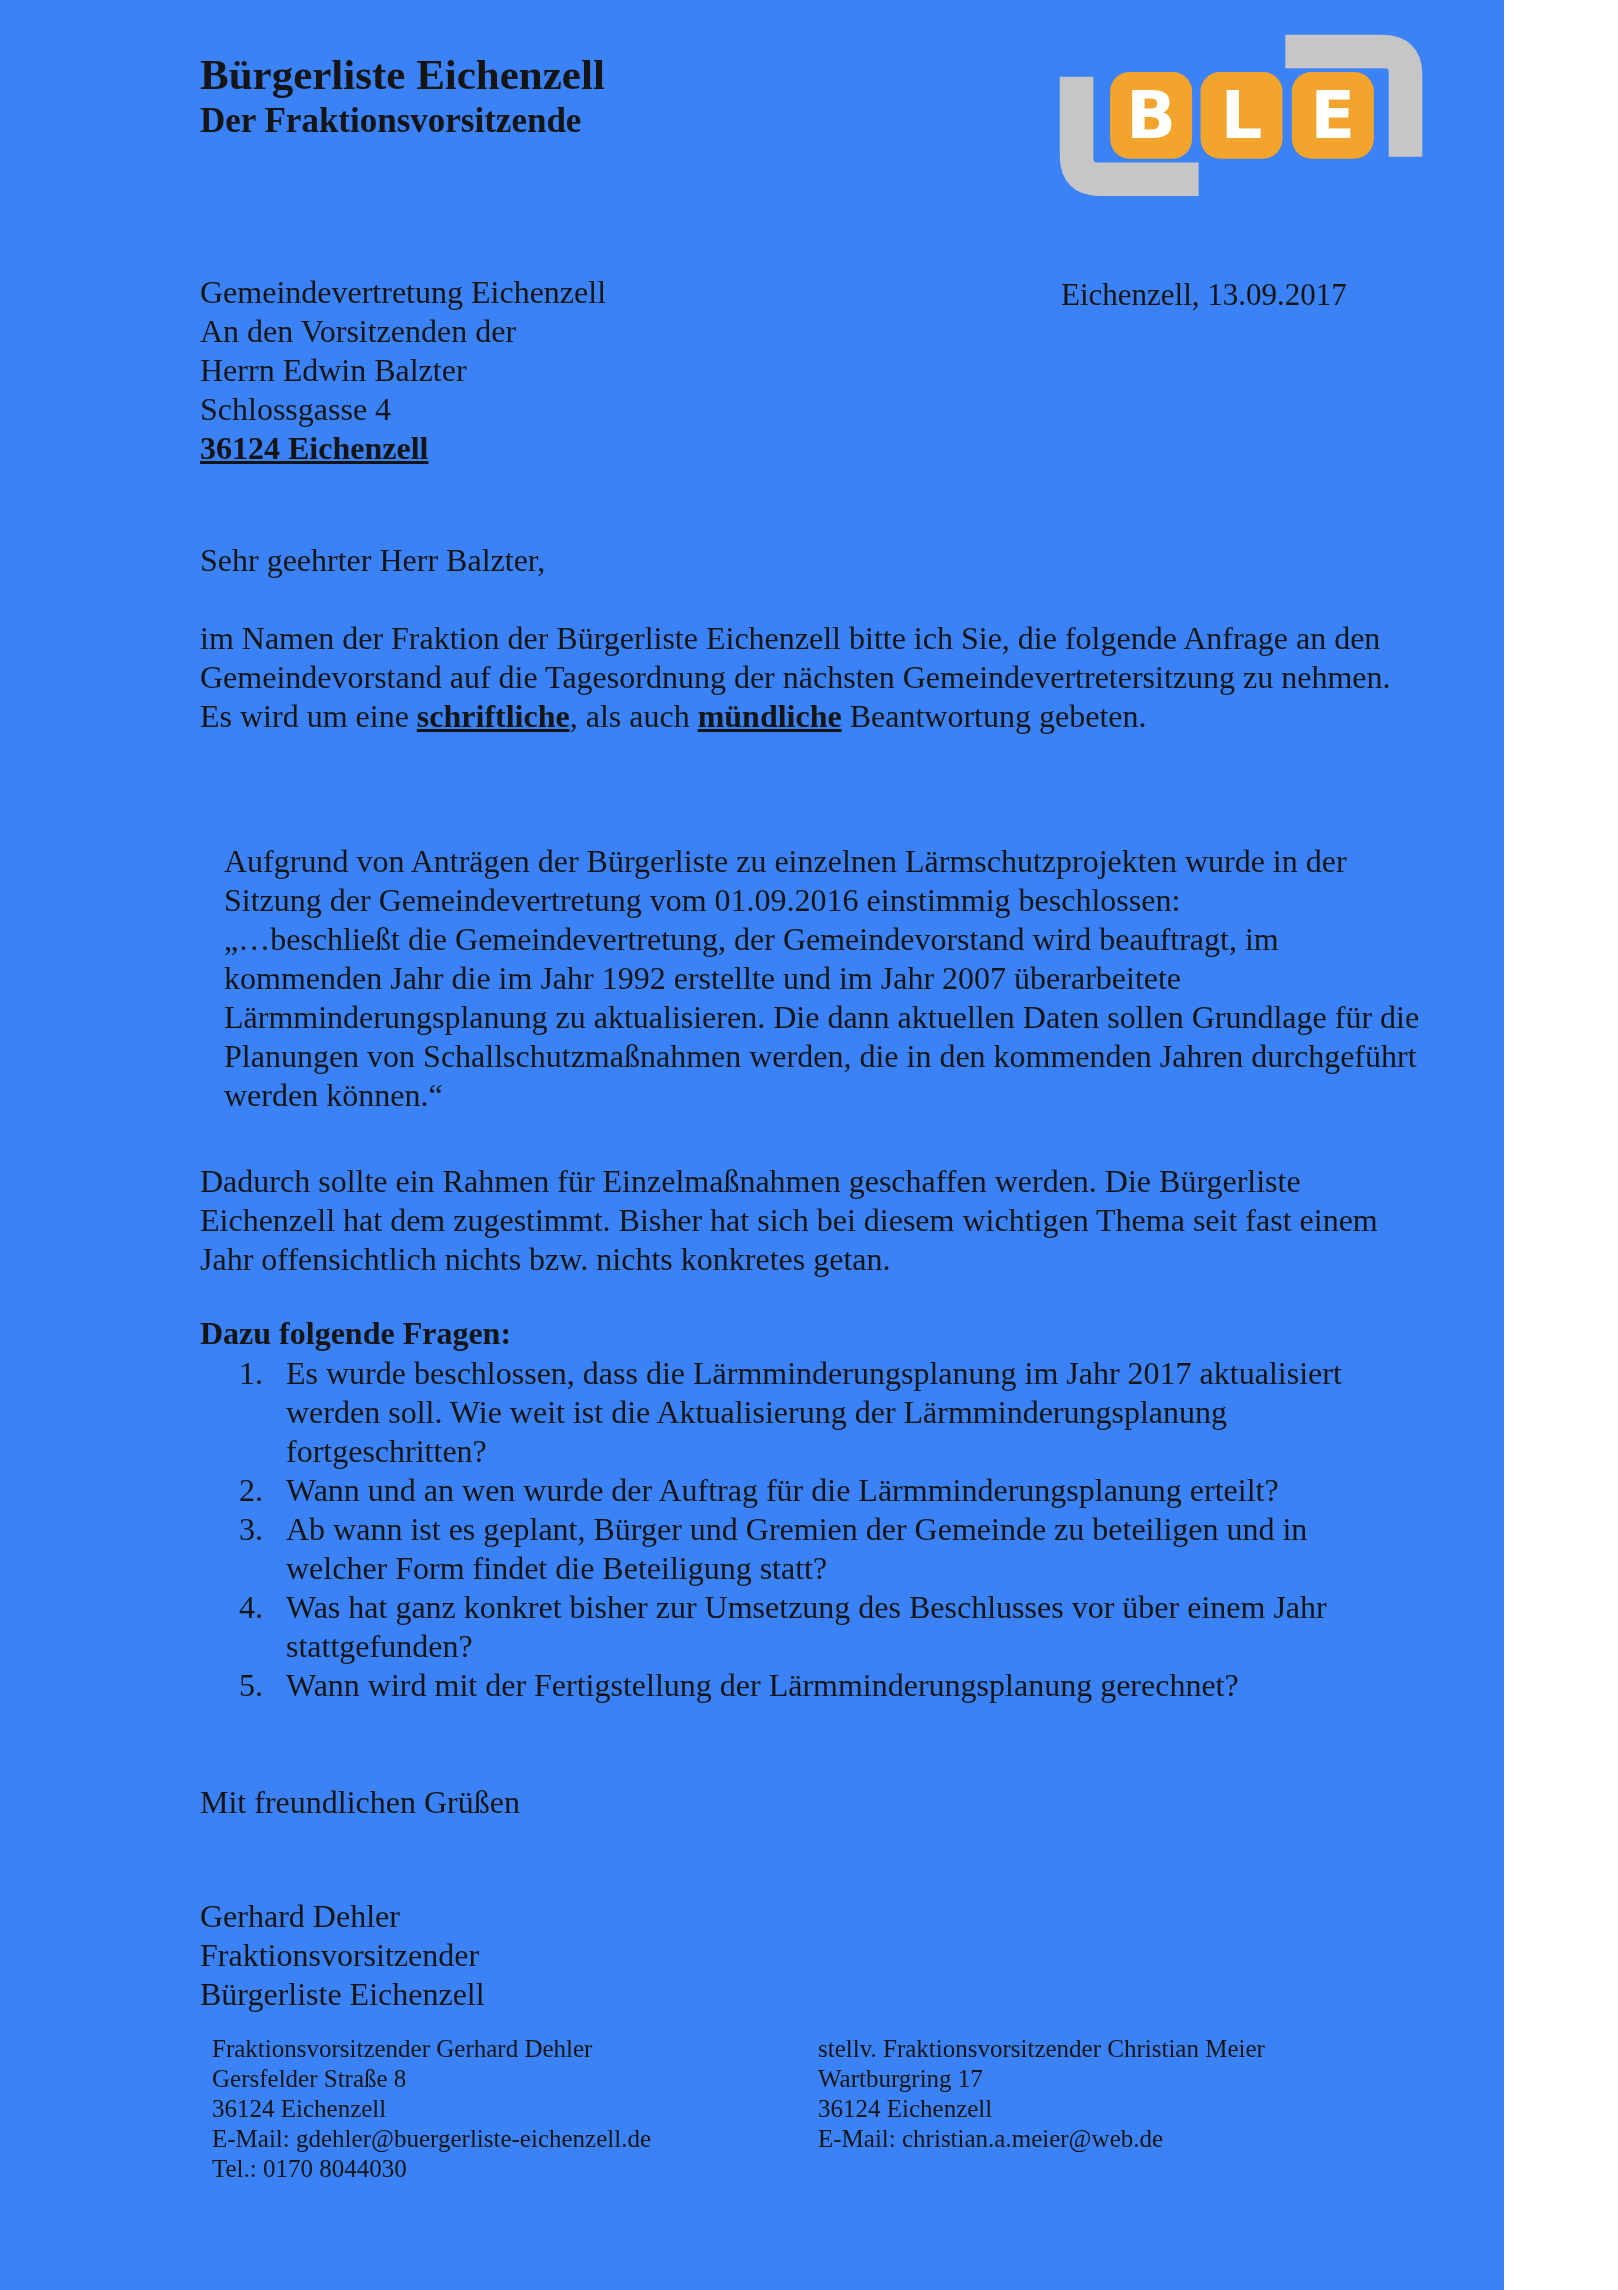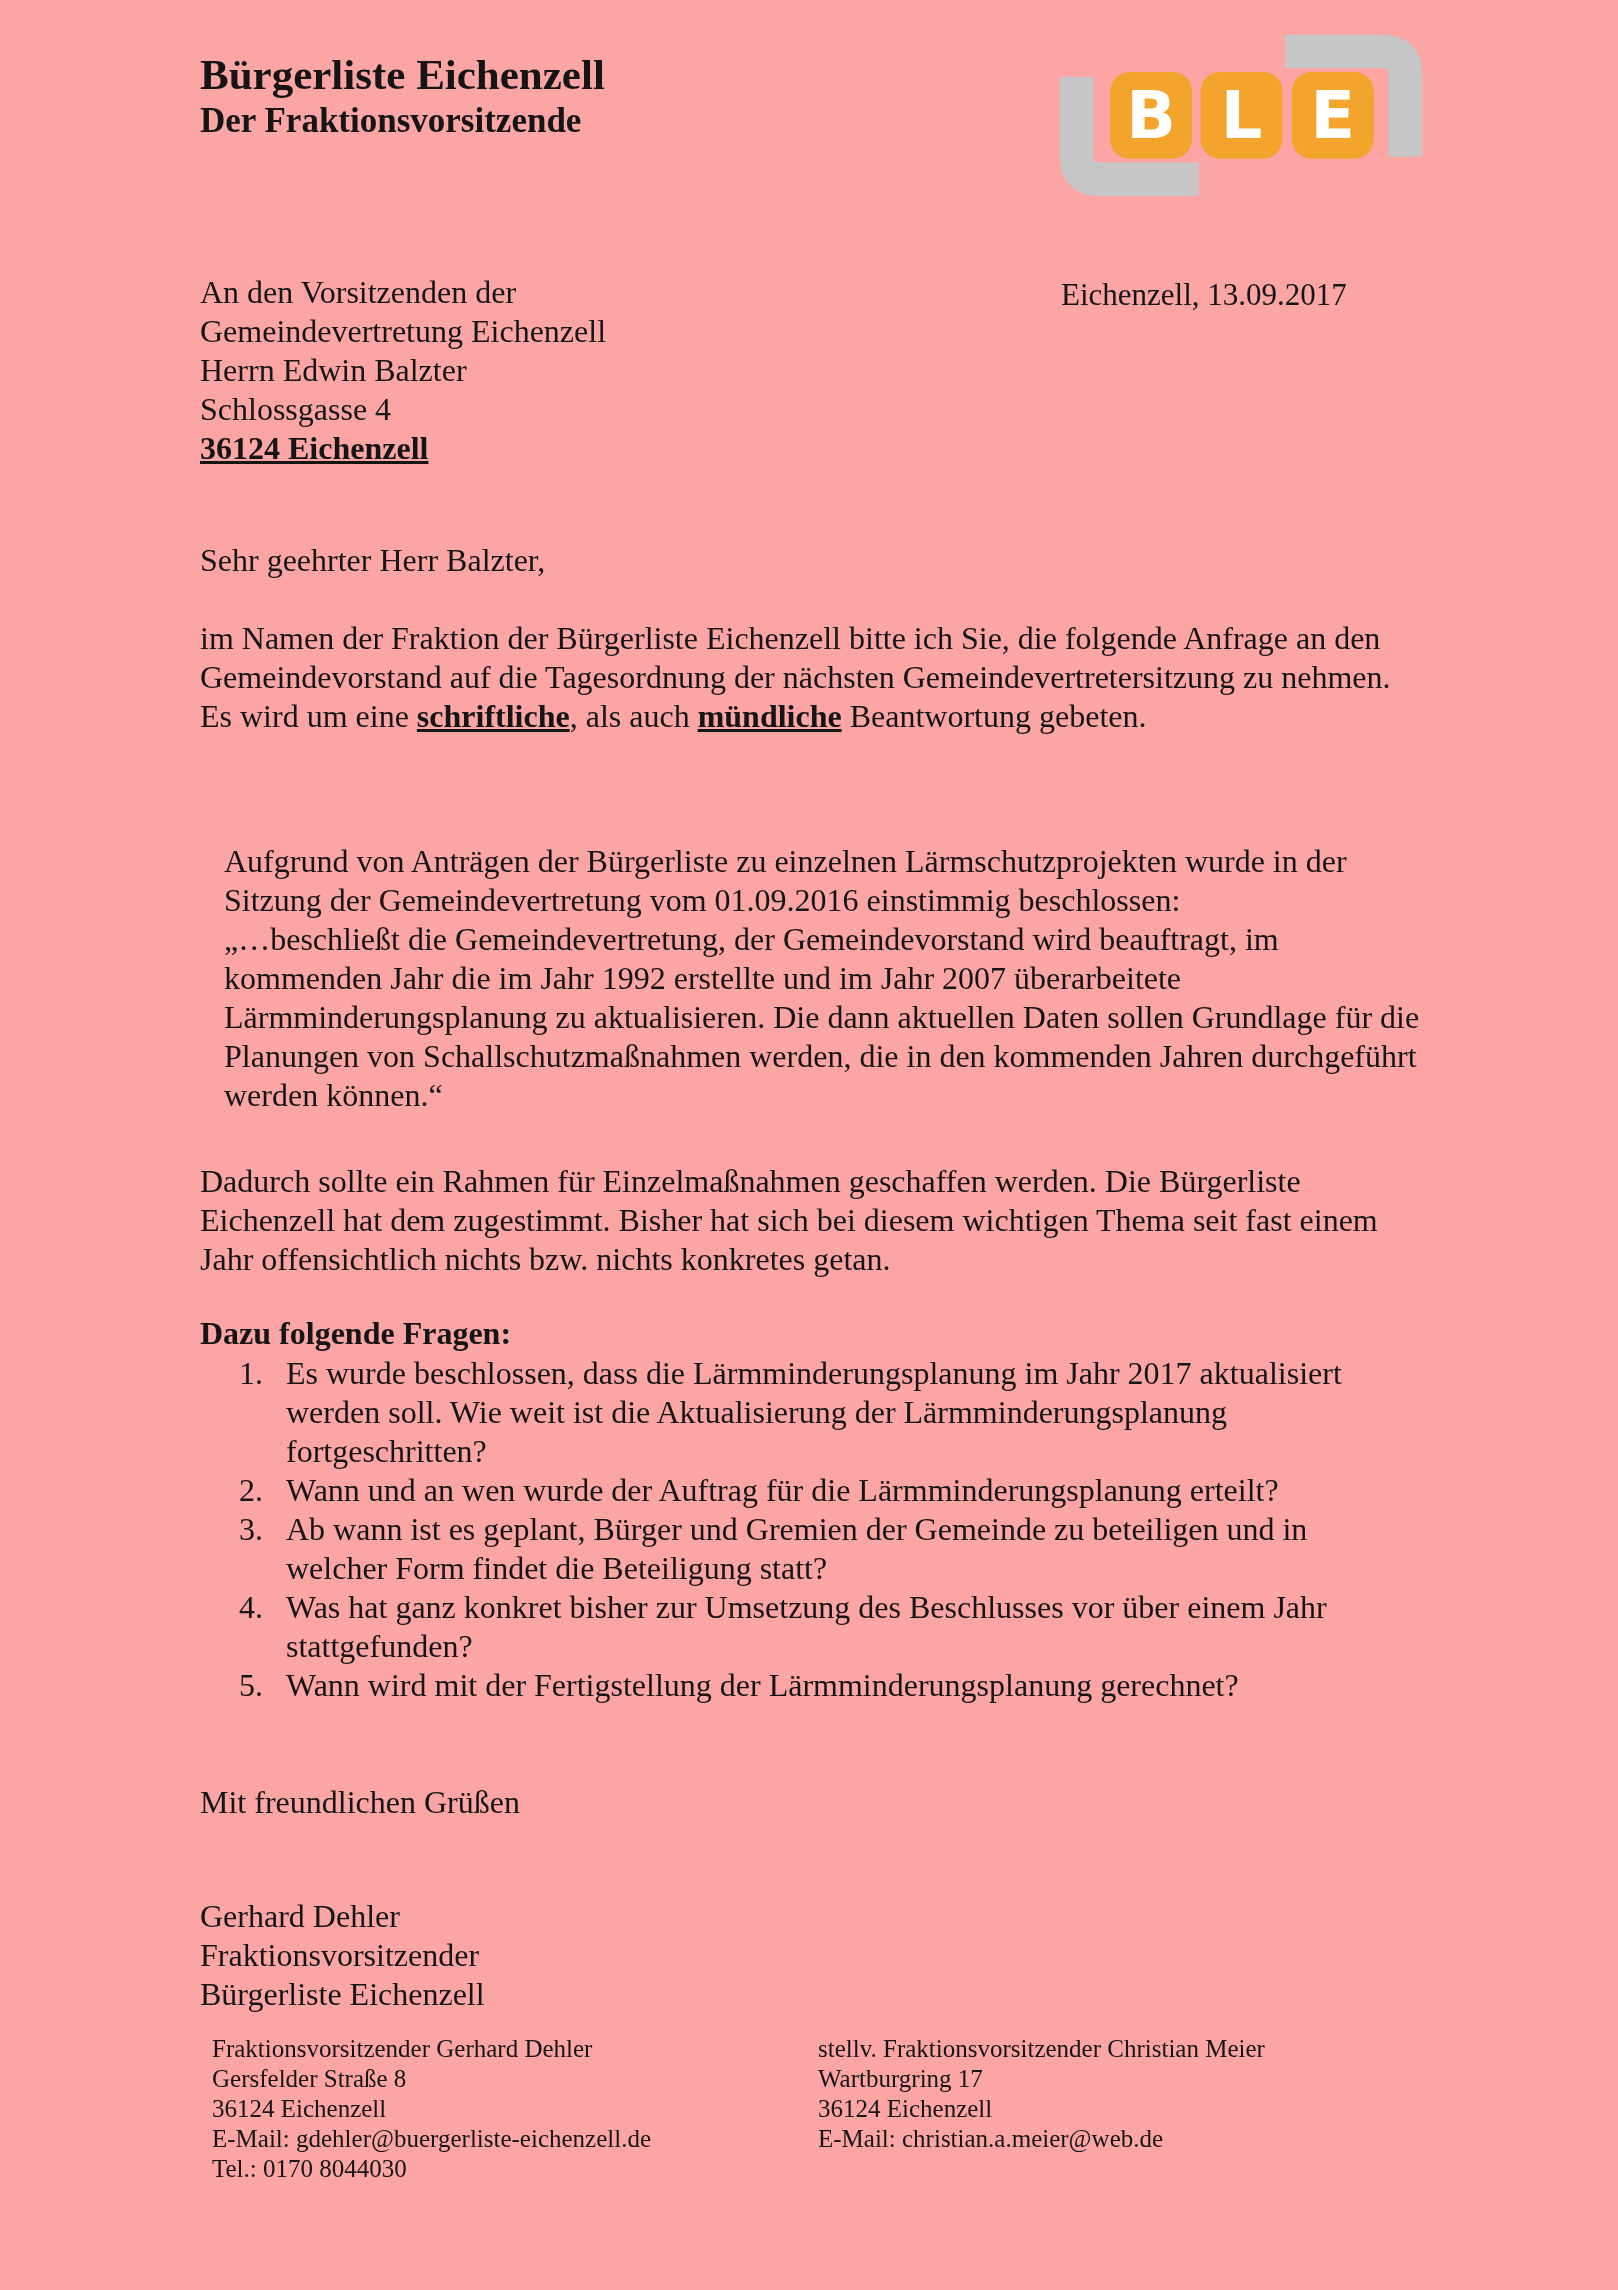--- a/index.html
+++ b/index.html
@@ -1,20 +1,20 @@
 <!DOCTYPE html>
 <html style="font-size:15px"><head>
 <meta charset="utf-8">
 <style>
   html, body { margin:0; padding:0; background:#ffffff; }
   .page {
     position: relative;
-    width: 1618px;
+    width: 1504px;
     height: 2290px;
-    background: #fca5a5;
+    background: #3b82f6;
     color: #151515;
     font-family: "Liberation Serif", serif;
     overflow: hidden;
   }
   .abs { position: absolute; }
   .letterhead-text { left:200px; top:50px; }
   .org  { font-size:43px; font-weight:bold; line-height:1.18; white-space:nowrap; }
   .role { font-size:35px; font-weight:bold; line-height:1.15; white-space:nowrap; }
 
   .logo { left:1057px; top:17px; width:369px; height:192px; }
@@ -67,22 +67,22 @@
       <rect x="252" y="59" width="88" height="93" rx="21" fill="#f2a42c"></rect>
       <text x="101" y="130" text-anchor="middle" font-family="DejaVu Sans, sans-serif" font-size="70" font-weight="bold" fill="#ffffff">B</text>
       <text x="198" y="130" text-anchor="middle" font-family="DejaVu Sans, sans-serif" font-size="70" font-weight="bold" fill="#ffffff">L</text>
       <text x="296" y="130" text-anchor="middle" font-family="DejaVu Sans, sans-serif" font-size="70" font-weight="bold" fill="#ffffff">E</text>
     </svg>
   </div>
 
   <div class="abs dateline">Eichenzell, 13.09.2017</div>
 
   <div class="abs recipient">
+    <div>Gemeindevertretung Eichenzell</div>
     <div>An den Vorsitzenden der</div>
-    <div>Gemeindevertretung Eichenzell</div>
     <div>Herrn Edwin Balzter</div>
     <div>Schlossgasse 4</div>
     <div class="bu-line">36124 Eichenzell</div>
   </div>
 
   <div class="abs salutation">Sehr geehrter Herr Balzter,</div>
 
   <div class="abs para intro"><span>im Namen der Fraktion der Bürgerliste Eichenzell bitte ich Sie, die folgende Anfrage an den Gemeindevorstand auf die Tagesordnung der nächsten Gemeindevertretersitzung zu nehmen. Es wird um eine </span><span class="bu">schriftliche</span><span>, als auch </span><span class="bu">mündliche</span><span> Beantwortung gebeten.</span></div>
 
 

